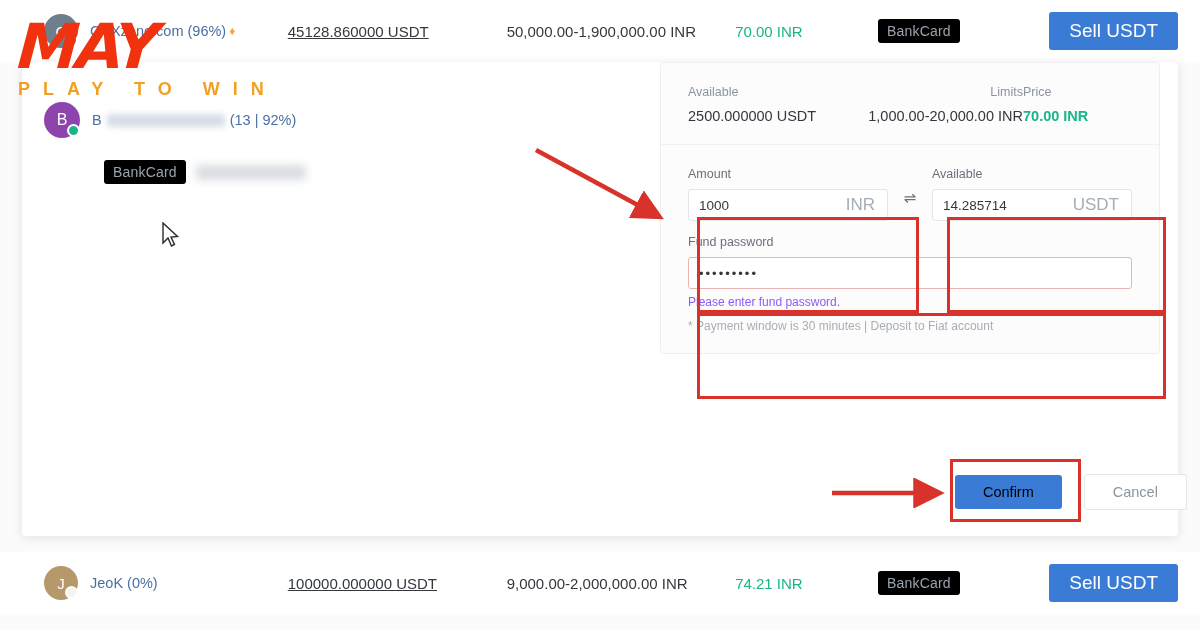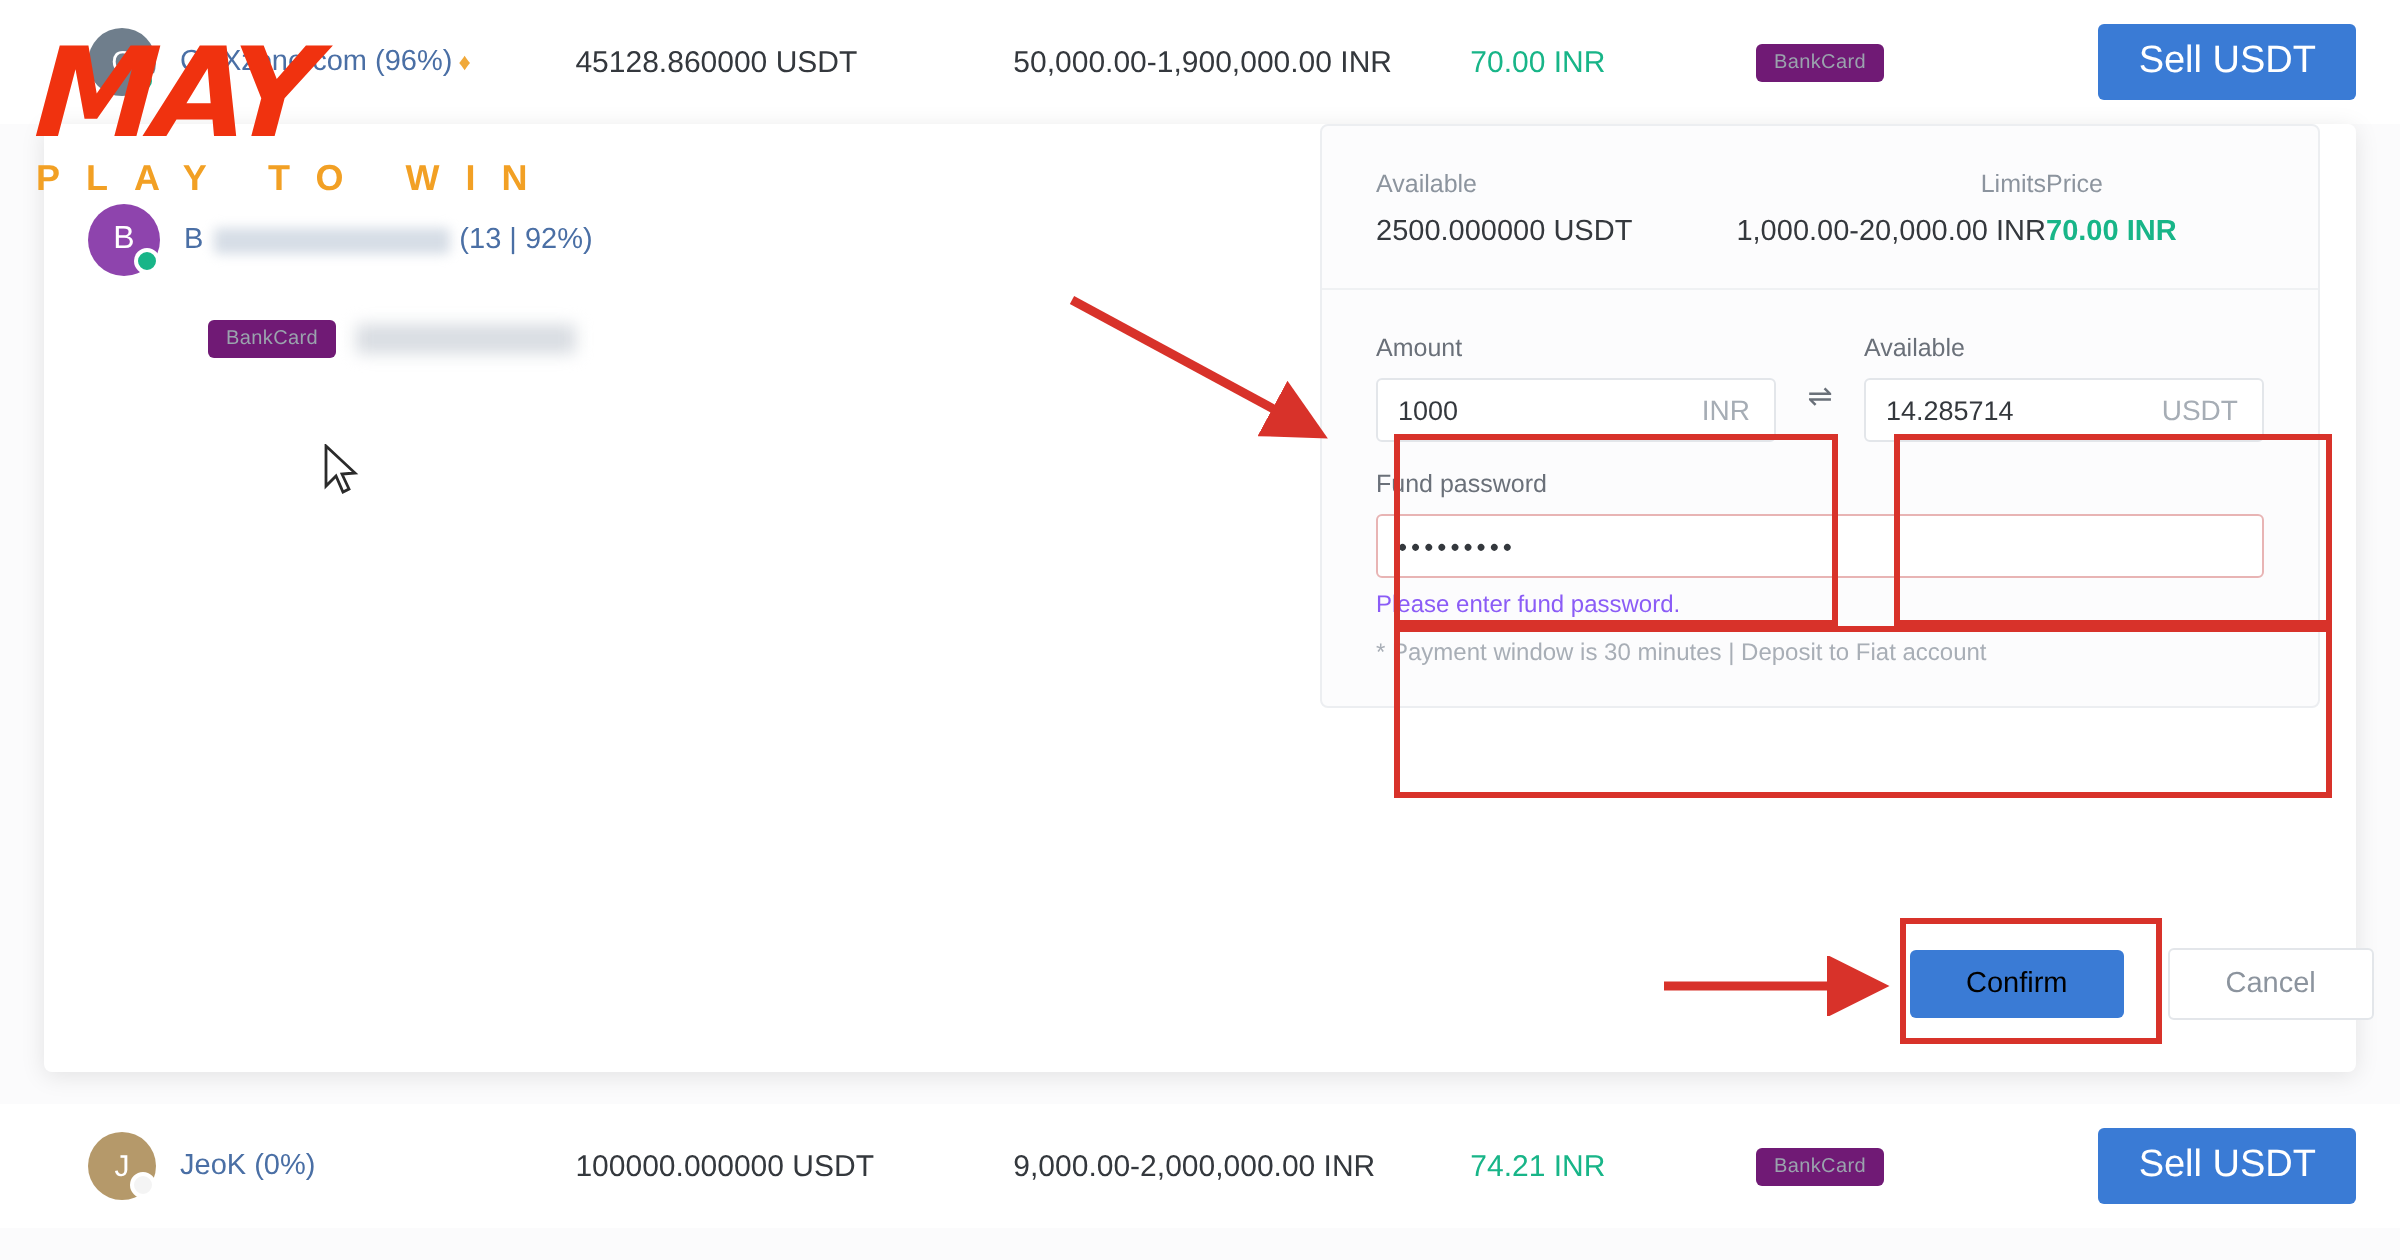--- a/index.html
+++ b/index.html
@@ -80,42 +80,43 @@
     font-size: 12px;
     color: #f0a93a;
   }
 
   .cell-amount {
     width: 230px;
     text-align: left;
     font-size: 15px;
     color: #34383d;
     white-space: nowrap;
+    text-decoration: underline;
   }
   .cell-limits {
     width: 240px;
     font-size: 15px;
     color: #34383d;
     white-space: nowrap;
   }
   .cell-price {
     width: 150px;
     font-size: 15px;
     color: #18b588;
     white-space: nowrap;
   }
   .cell-pay {
     width: 180px;
   }
   .pay-badge {
     display: inline-block;
     padding: 4px 9px;
-    font-size: 10px;
+    font-size: 14px;
     color: #9aa3ad;
-    background: #701a75;
+    background: #000000;
     border-radius: 3px;
     letter-spacing: .2px;
   }
   .cell-action {
     flex: 1;
     display: flex;
     justify-content: flex-end;
     padding-right: 22px;
   }
   .sell-btn {
@@ -257,21 +258,21 @@
     border: none;
     outline: none;
     background: transparent;
     font-size: 13.5px;
     color: #34383d;
     padding: 0 10px;
     width: 100%;
     font-family: "Liberation Sans", sans-serif;
   }
   .input-suffix {
-    font-size: 14px;
+    font-size: 17px;
     color: #a6adb5;
     padding-right: 12px;
     white-space: nowrap;
     text-align: right;
   }
   .swap-icon {
     font-size: 15px;
     color: #6a7079;
     padding: 0 6px 8px 6px;
     align-self: flex-end;

